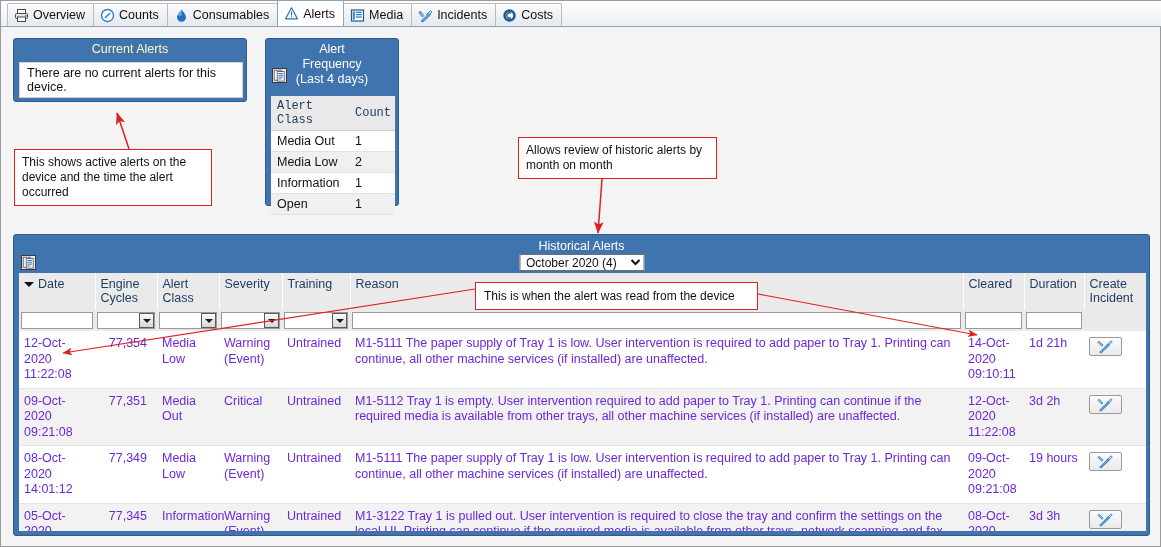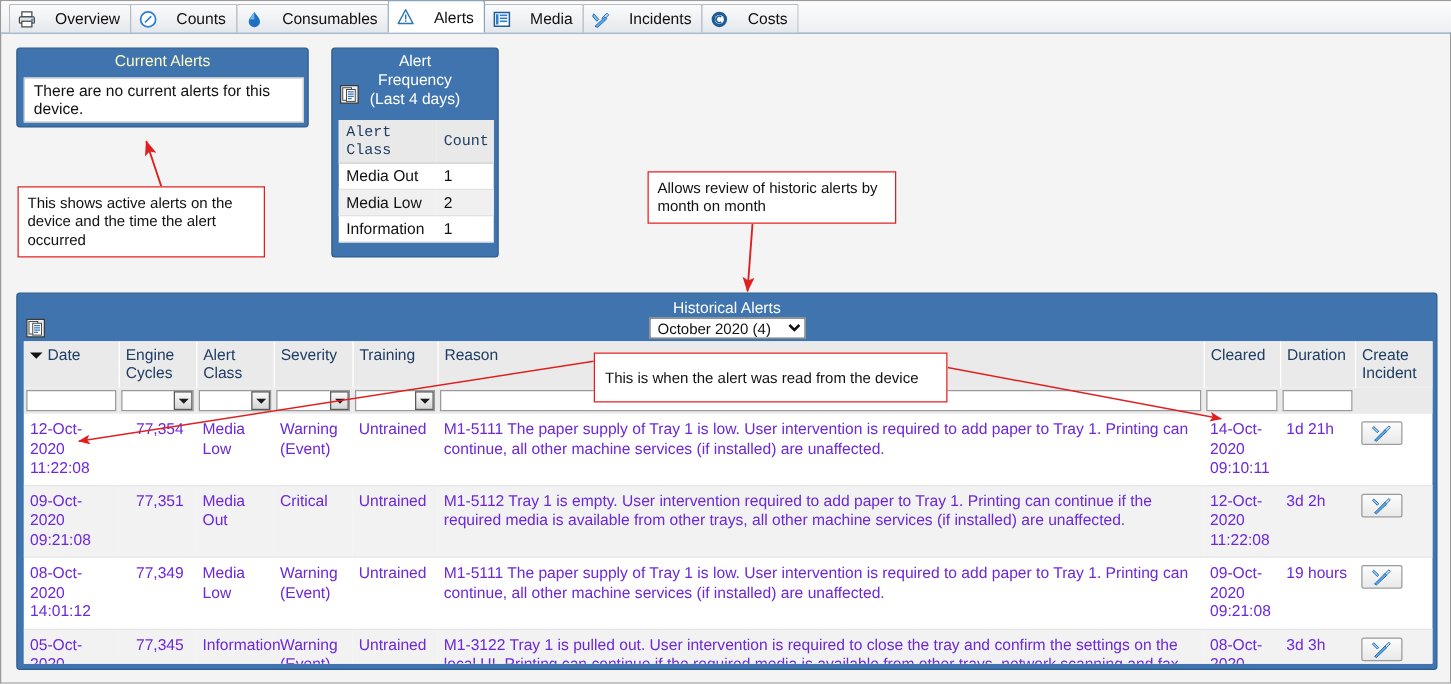--- a/index.html
+++ b/index.html
@@ -20,21 +20,21 @@
   
   .tabbar {
     position: absolute; left: 0; top: 0;
     width: 1161px; height: 26px;
     background: linear-gradient(#fdfdfd, #eceff3);
     border-bottom: 1px solid #8aa4c0;
     display: flex; align-items: flex-end;
     padding-left: 6px;
   }
   .tab {
-    display: flex; align-items: center; gap: 15px;
+    display: flex; align-items: center; gap: 4px;
     height: 23px;
     padding: 0 8px 0 6px;
     font-size: 12.5px;
     color: #101010;
     background: linear-gradient(#fbfbfb, #e4e8ed);
     border: 1px solid #b6bcc4;
     border-bottom: none;
     border-radius: 2px 2px 0 0;
     margin-right: -1px;
     white-space: nowrap;
@@ -112,21 +112,21 @@
     background: #ffffff;
     border: 1px solid #e02020;
     font-size: 12px;
     color: #111;
     line-height: 15px;
     padding: 5px 7px;
     z-index: 20;
   }
   #callout1 { left: 13px; top: 148px; width: 198px; }
   #callout2 { left: 517px; top: 136px; width: 199px; }
-  #callout3 { left: 474px; top: 281px; width: 283px; height: 40px;
+  #callout3 { left: 474px; top: 281px; width: 283px; height: 28px;
               display: flex; align-items: center; padding: 0 8px; }
 
   svg.arrows {
     position: absolute; left: 0; top: 0;
     width: 1161px; height: 547px;
     pointer-events: none; z-index: 15;
   }
 
   
   #hist {
@@ -353,20 +353,24 @@
         <tr>
           <td>Media Out</td>
           <td class="cnt">1</td>
         </tr>
         <tr class="alt">
           <td>Media Low</td>
           <td class="cnt">2</td>
         </tr>
         <tr>
           <td>Information</td>
+          <td class="cnt">1</td>
+        </tr>
+        <tr class="alt">
+          <td>Open</td>
           <td class="cnt">1</td>
         </tr>
       </tbody>
     </table>
   </div>
 
   <div id="callout1" class="callout">This shows active alerts on the device and the time the alert occurred</div>
   <div id="callout2" class="callout">Allows review of historic alerts by month on month</div>
   <div id="callout3" class="callout">This is when the alert was read from the device</div>
 

